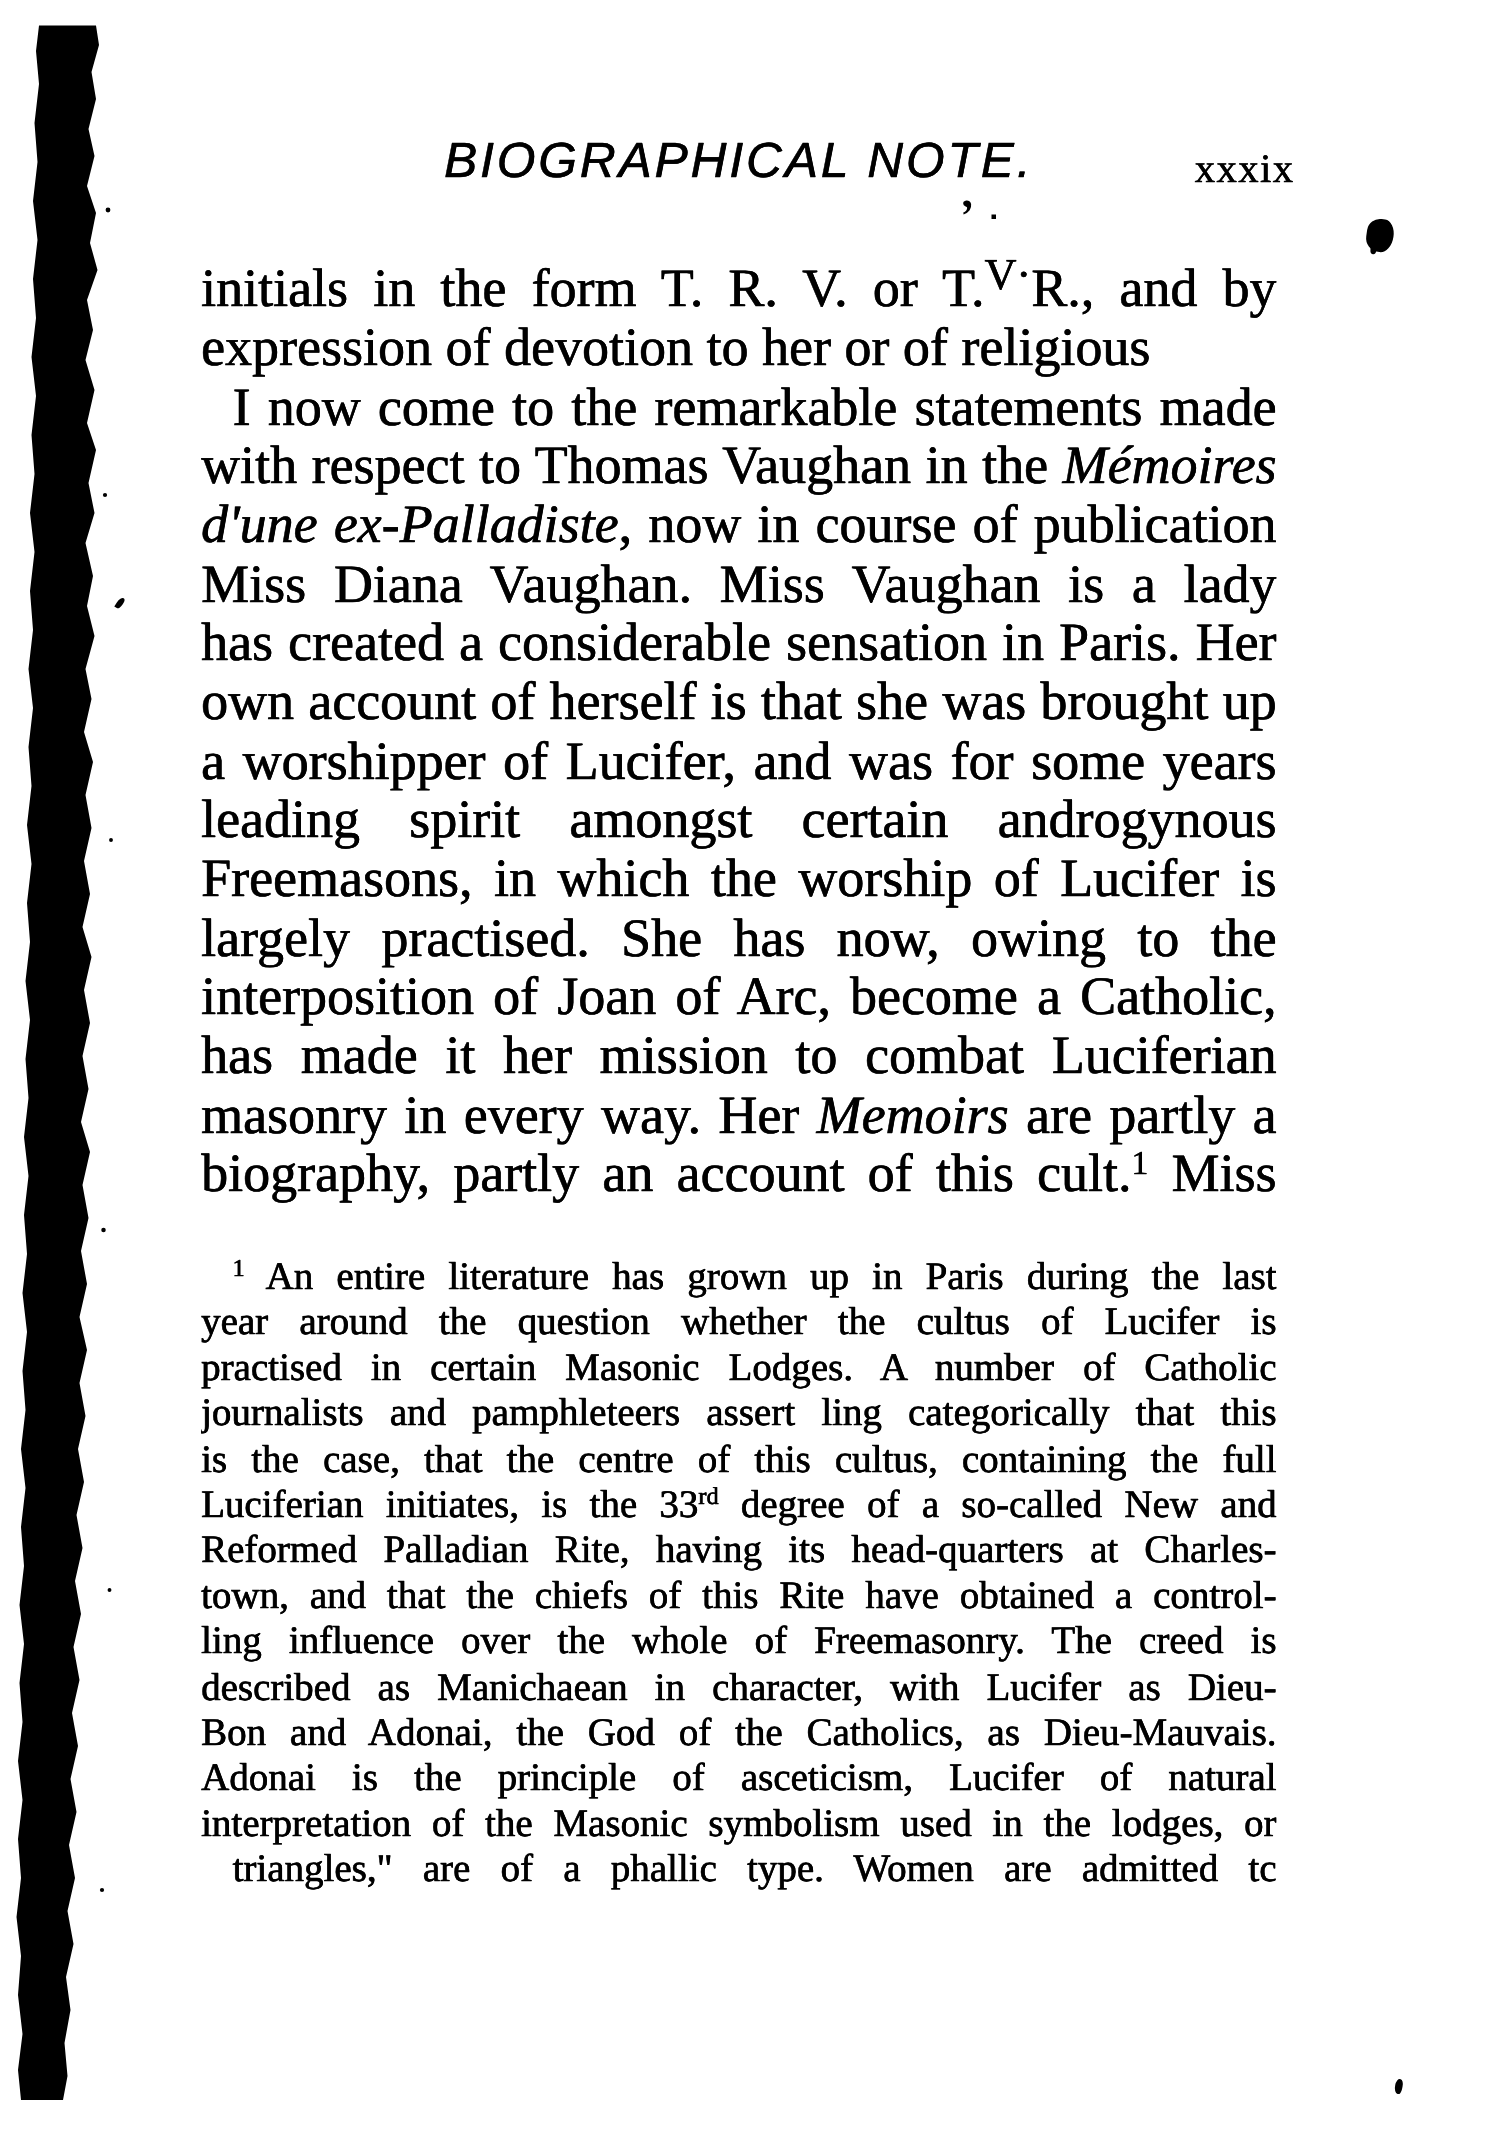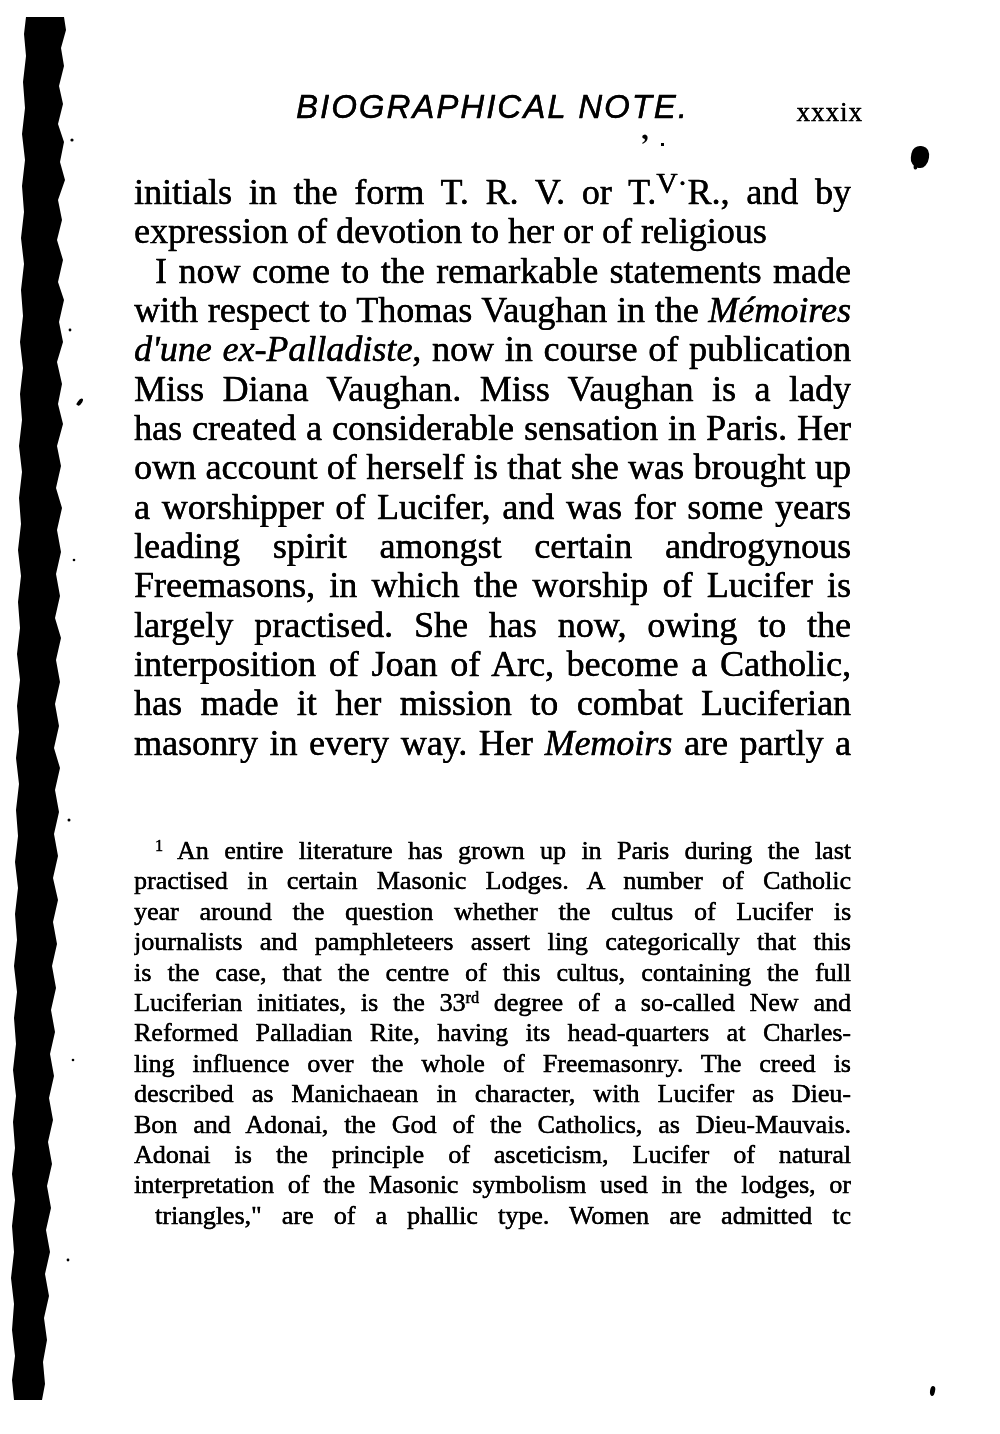--- a/index.html
+++ b/index.html
@@ -122,29 +122,31 @@
       <div class="line jline">Miss Diana Vaughan.  Miss Vaughan is a lady who</div>
       <div class="line jline">has created a considerable sensation in Paris.  Her</div>
       <div class="line jline">own account of herself is that she was brought up as</div>
       <div class="line jline">a worshipper of Lucifer, and was for some years a</div>
       <div class="line jline">leading spirit amongst certain androgynous lodges of</div>
       <div class="line jline">Freemasons, in which the worship of Lucifer is</div>
       <div class="line jline">largely practised.  She has now, owing to the direct</div>
       <div class="line jline">interposition of Joan of Arc, become a Catholic, and</div>
       <div class="line jline">has made it her mission to combat Luciferian Free-</div>
       <div class="line jline">masonry in every way.  Her <i>Memoirs</i> are partly a</div>
+      <div class="line jline">biography, partly an account of this cult.<sup>1</sup>  Miss</div>
     </div>
   <div class="foot-block inky" id="foot-block">
       <div class="line jline ind"><sup>1</sup> An entire literature has grown up in Paris during the last</div>
+      <div class="line jline">year around the question whether the cultus of Lucifer is</div>
       <div class="line jline">practised in certain Masonic Lodges.  A number of Catholic</div>
-      <div class="line jline">year around the question whether the cultus of Lucifer is</div>
       <div class="line jline">journalists and pamphleteers assert ling categorically that this</div>
       <div class="line jline">is the case, that the centre of this cultus, containing the full</div>
       <div class="line jline">Luciferian initiates, is the 33<sup>rd</sup> degree of a so-called New and</div>
       <div class="line jline">Reformed Palladian Rite, having its head-quarters at Charles-</div>
+      <div class="line jline">town, and that the chiefs of this Rite have obtained a control-</div>
       <div class="line jline">ling influence over the whole of Freemasonry.  The creed is</div>
       <div class="line jline">described as Manichaean in character, with Lucifer as Dieu-</div>
       <div class="line jline">Bon and Adonai, the God of the Catholics, as Dieu-Mauvais.</div>
       <div class="line jline">Adonai is the principle of asceticism, Lucifer of natural</div>
       <div class="line jline">interpretation of the Masonic symbolism used in the lodges, or</div>
       <div class="line jline ind">triangles," are of a phallic type.  Women are admitted tc</div>
     </div>
 
 </div>
 

